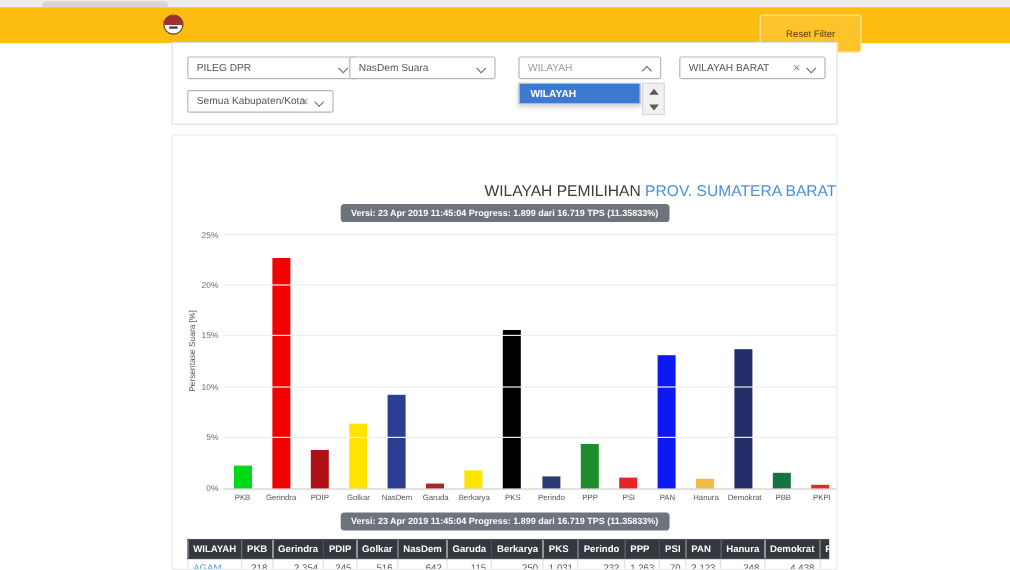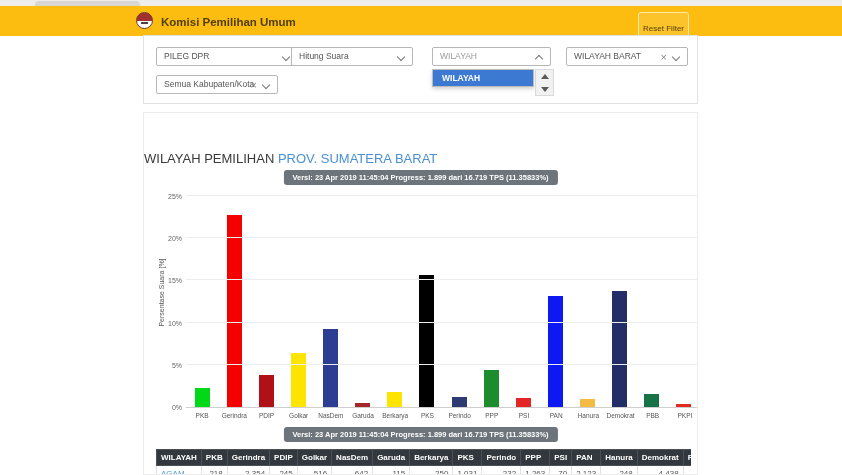--- a/index.html
+++ b/index.html
@@ -9,21 +9,21 @@
   
   .top-strip { position:absolute; left:0; top:0; width:842px; height:6px; background:#efedea; }
   .top-tab { position:absolute; left:35px; top:1px; width:105px; height:5px; background:#d9d6d1; border-radius:4px 4px 0 0; }
 
   
   .navbar { position:absolute; left:0; top:6px; width:842px; height:30px; background:#fdbd10; }
   .kpu-logo { position:absolute; left:136px; top:6px; width:17px; height:17px; border-radius:50%;
               border:1px solid #6b3c2e; background:linear-gradient(180deg,#a33030 0%,#a33030 52%,#ffffff 52%,#ffffff 100%); }
   .kpu-logo::after { content:""; position:absolute; left:4px; top:9px; width:7px; height:2px; background:#444; }
   .navbar-title { position:absolute; left:161px; top:10px; font-size:11.5px; font-weight:bold; color:#4f3e06; }
-  .reset-btn { position:absolute; right:153px; top:6px; height:32px; padding:0 4px; background:#fdc32b;
+  .reset-btn { position:absolute; right:124px; top:6px; height:32px; padding:0 21px; background:#fdc32b;
                border:1px solid #ffe9a8; border-radius:3px; font-size:8px; color:#4f3e06;
                font-family:"Liberation Sans", sans-serif; line-height:15px; cursor:pointer; }
 
   
   .filter-card { position:absolute; left:143px; top:35px; width:555px; height:69px; background:#fff; border:1px solid #e2e2e2; }
   .sel { position:absolute; height:19px; background:#fff; border:1px solid #b7b7b7; border-radius:2px;
          font-size:8.5px; color:#555; line-height:17px; padding-left:7px; cursor:pointer; white-space:nowrap; }
   .chev { position:absolute; right:8px; top:6px; width:6px; height:6px; border-right:1.3px solid #777; border-bottom:1.3px solid #777; transform:rotate(45deg); }
   .chev.up { top:8px; transform:rotate(-135deg); }
   .clear-x { position:absolute; right:20px; top:1px; font-size:11px; color:#888; }
@@ -36,21 +36,21 @@
   .dd-item.sel-hl { background:#3c79d3; color:#fff; font-weight:bold; }
   .dd-scroll { position:absolute; left:391px; top:33px; width:19px; height:27px; background:#f1f1f1; border:1px solid #d9d9d9; z-index:5; }
   .dd-arrow { width:100%; height:13px; display:flex; align-items:center; justify-content:center; cursor:pointer; }
   .tri-up { width:0; height:0; border-left:4px solid transparent; border-right:4px solid transparent; border-bottom:5px solid #5a5a5a; }
   .tri-down { width:0; height:0; border-left:4px solid transparent; border-right:4px solid transparent; border-top:5px solid #5a5a5a; }
 
   
   .main-panel { position:absolute; left:143px; top:112px; width:555px; height:363px; background:#fff; border:1px solid #ececec; overflow:hidden; }
   .panel-title { position:absolute; left:0; top:0; width:100%; height:26px; background:#5a646d; color:#fff;
                  font-size:11px; font-weight:bold; text-align:center; line-height:26px; letter-spacing:.2px; }
-  .subtitle { position:absolute; left:0; top:38px; width:100%; text-align:left; font-size:13px; color:#3a3a3a; }
+  .subtitle { position:absolute; left:0; top:38px; width:100%; text-align:right; font-size:13px; color:#3a3a3a; }
   .subtitle a { color:#4a90d2; text-decoration:none; }
   .vbadge { position:absolute; left:50%; transform:translateX(-50%); background:#6d747b; color:#fff;
             font-size:7.5px; font-weight:bold; padding:3px 9px; border-radius:3px; white-space:nowrap; }
   .badge1 { top:57px; } .badge2 { top:314px; }
 
   
   .plot { position:absolute; left:42px; top:84px; width:515px; height:211px;
           border-bottom:1px solid #cfcfcf; border-right:1px solid #e3e3e3; }
   .gridline { position:absolute; left:0; width:100%; height:1px; background:#ededed; }
   .bars { position:absolute; left:0; bottom:0; width:100%; height:100%; display:flex; align-items:flex-end; }
@@ -73,31 +73,30 @@
 </style>
 </head>
 <body>
 
 <div class="top-strip">
   <div class="top-tab"></div>
 </div>
 
 <div class="navbar">
   <div class="kpu-logo"></div>
-  <div class="navbar-title">Komisi Pemilihan Umum</div>
   <button class="reset-btn">Reset Filter</button>
 </div>
 
 <div class="filter-card">
   <div class="sel" style="left:12px; top:11px; width:142px;">
     <span>PILEG DPR</span>
     <span class="chev"></span>
   </div>
   <div class="sel" style="left:147px; top:11px; width:122px;">
-    <span>Hitung Suara</span>
+    <span>NasDem Suara</span>
     <span class="chev"></span>
   </div>
   <div class="sel combo-input" style="left:288px; top:11px; width:119px;">
     <span>WILAYAH</span>
     <span class="chev up"></span>
   </div>
   <div class="sel" style="left:422px; top:11px; width:122px;">
     <span>WILAYAH BARAT</span>
     <span class="clear-x">×</span>
     <span class="chev"></span>

